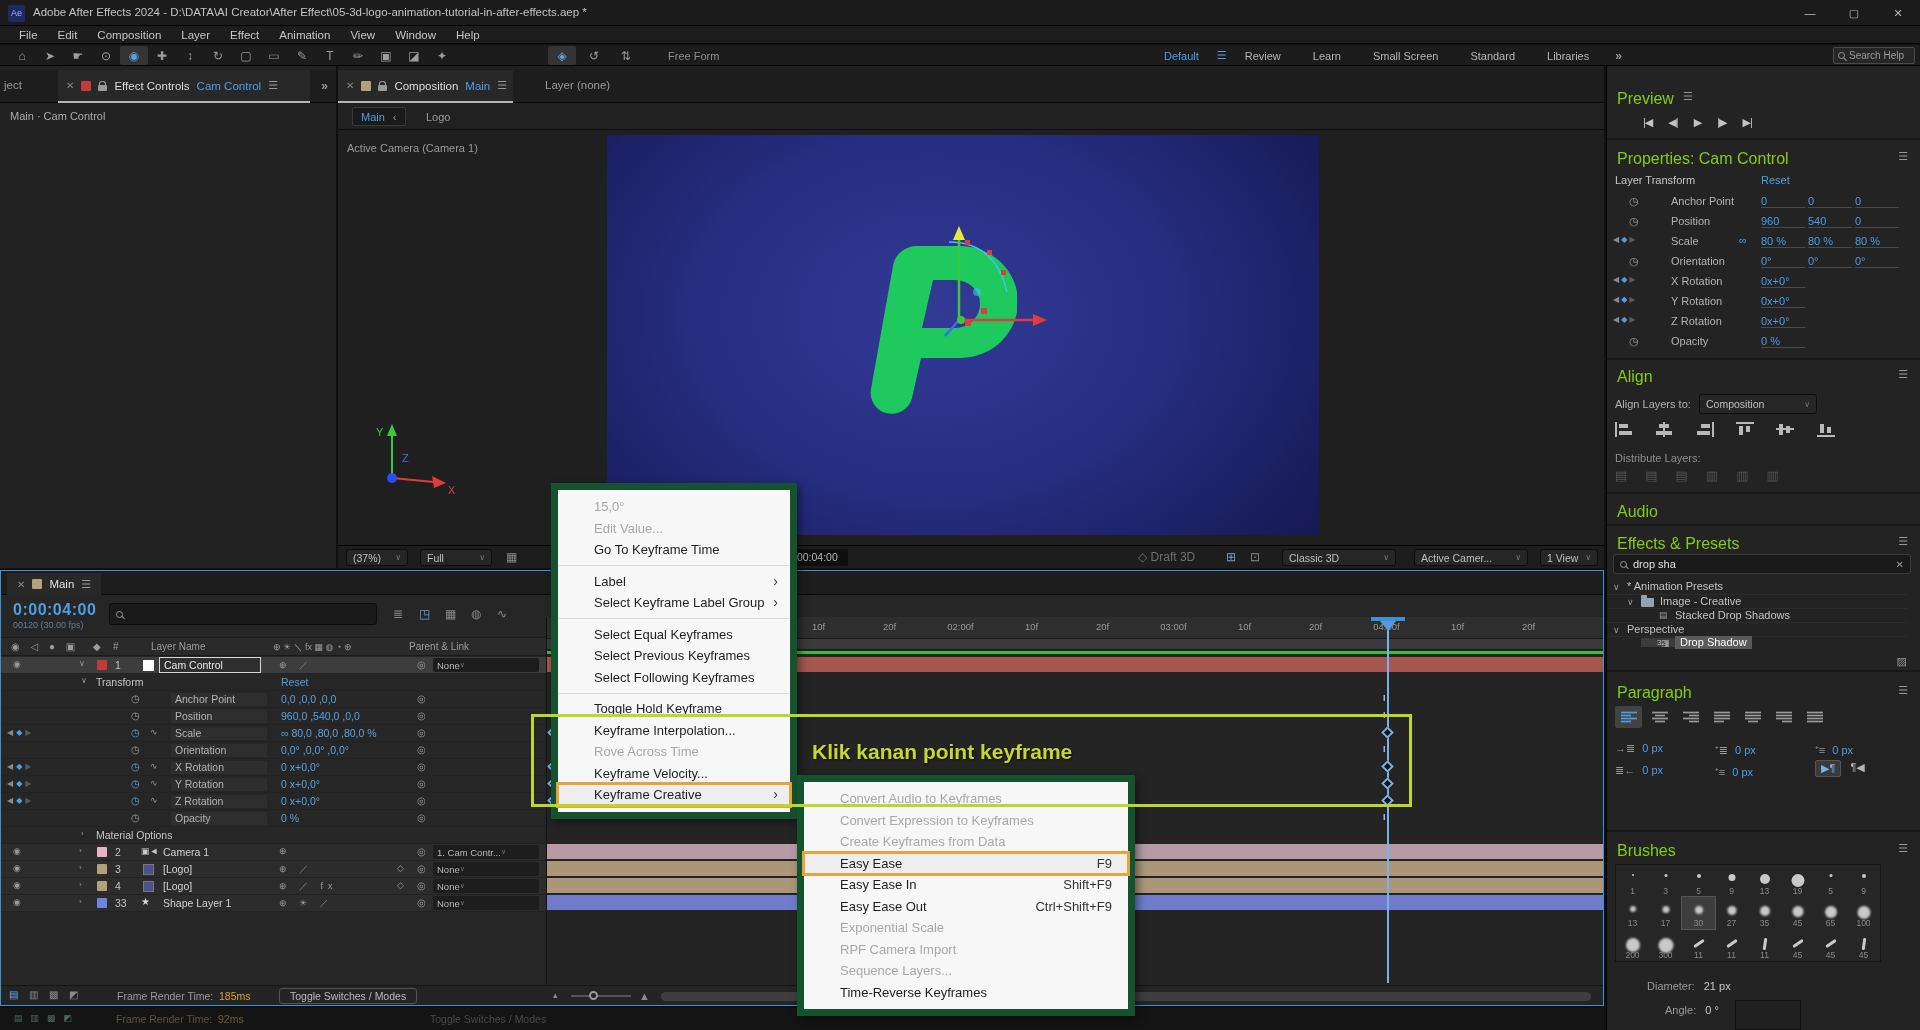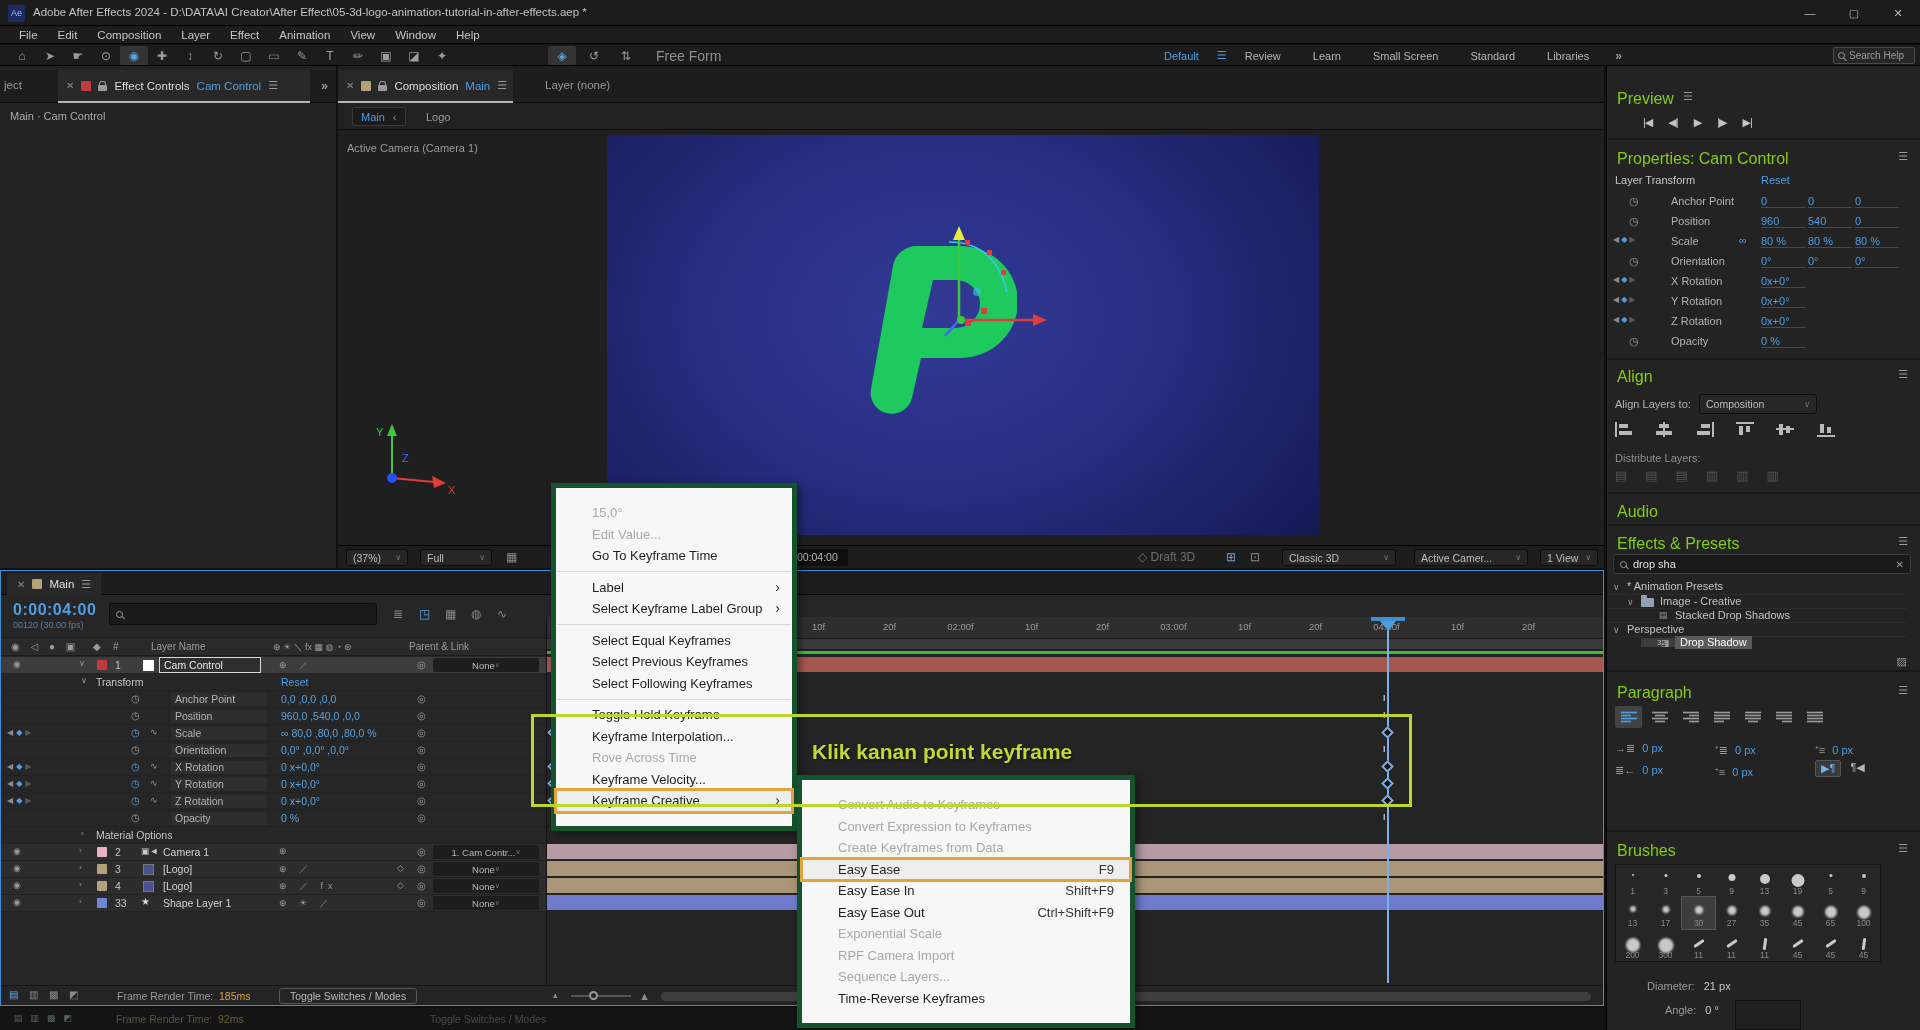--- a/index.html
+++ b/index.html
@@ -15,21 +15,21 @@
   .winbtns{position:absolute;right:0;top:0;height:26px;display:flex}
   .winbtn{width:44px;height:26px;text-align:center;line-height:26px;color:#bbb;font-size:11px}
   .menubar{position:absolute;left:0;top:26px;width:1920px;height:18px;background:#1d1d1d;border-bottom:1px solid #000;
     display:flex;align-items:center;padding-left:10px;gap:2px}
   .menubar .mi{padding:0 9px;color:#c6c6c6;font-size:11.5px}
   .toolbar{position:absolute;left:0;top:45px;width:1920px;height:21px;background:#1c1c1c;border-bottom:1px solid #000}
   .tools{position:absolute;left:8px;top:0;height:21px;display:flex;align-items:center}
   .tool{width:28px;height:19px;display:flex;align-items:center;justify-content:center;color:#9d9d9d;font-size:12px}
   .tool.active{background:#343434;color:#5aa2de;border-radius:2px}
   .axisgrp{position:absolute;left:548px;top:0;height:21px;display:flex;align-items:center;gap:4px}
-  .freeform{color:#8f8f8f;font-size:14px;margin-left:12px}
+  .freeform{color:#8f8f8f;font-size:11px;margin-left:24px}
   .wsbar{position:absolute;left:1150px;top:0;height:21px;display:flex;align-items:center;gap:4px}
   .ws{color:#b5b5b5;font-size:11px;padding:0 14px}
   .ws.active{color:#4f9ee3}
   .ws-menu{color:#4f9ee3;font-size:11px}
   .chev2{color:#9a9a9a;font-weight:bold;letter-spacing:-2px;margin-left:8px}
   .searchbox{position:absolute;left:1835px;top:2px;width:78px;height:17px;background:#262626;border:1px solid #4a4a4a;
     border-radius:2px;display:flex;align-items:center;gap:4px;padding:0 4px;color:#9a9a9a;font-size:10px}
   .searchbox{left:1833px;width:82px}
   .mag{position:relative;width:7px;height:7px;border:1.4px solid #999;border-radius:50%;flex:none}
   .mag::after{content:"";position:absolute;width:4px;height:1.4px;background:#999;transform:rotate(45deg);right:-3px;bottom:-2px}
@@ -123,21 +123,21 @@
   .eye{position:absolute;left:12px;top:2px;color:#9a9a9a;font-size:9px}
   .lswatch{position:absolute;left:96px;top:3px;width:10px;height:10px;border-radius:1px}
   .lnum{position:absolute;left:114px;top:2px;color:#c2c2c2}
   .lthumb{position:absolute;left:142px;top:3px;width:11px;height:11px}
   .lname{position:absolute;left:162px;top:2px;color:#d2d2d2}
   .namebox{position:absolute;left:158px;top:0;width:102px;height:16px;border:1px solid #d8d8d8;background:#2f2f2f;
     color:#e8e8e8;font-size:10.5px;line-height:15px;padding-left:4px}
   .lsw{position:absolute;left:278px;top:2px;color:#9a9a9a;font-size:9px;letter-spacing:5px;white-space:nowrap}
   .whip{position:absolute;left:416px;top:2px;color:#9a9a9a;font-size:10px}
   .parchip{position:absolute;left:432px;top:1px;width:106px;height:14px;background:#1d1d1d;border-radius:2px;
-    color:#b9b9b9;font-size:9.5px;display:flex;align-items:center;justify-content:center;padding:0 4px}
+    color:#b9b9b9;font-size:9.5px;display:flex;align-items:center;justify-content:flex-start;padding:0 4px}
   .parchip .dn{color:#777;font-size:7px}
   .grp{position:absolute;left:95px;top:2px;color:#c6c6c6}
   .reset{position:absolute;left:280px;top:2px;color:#4f9ee3}
   .pnm{position:absolute;left:170px;top:2px;color:#b3b3b3;background:#2e2e2e;padding:0 6px 1px 4px;min-width:96px}
   .pvl{position:absolute;left:280px;top:2px;color:#5aa2de;white-space:nowrap}
   .kfn{position:absolute;left:6px;top:3px;font-size:8px;letter-spacing:3px;display:none}
   .kfn .la{color:#8a8a8a}.kfn .kd{color:#4f9ee3}.kfn .ra{color:#5a5a5a}
   .swc{position:absolute;left:130px;top:2px;color:#9a9a9a;font-size:10px}
   .gic{position:absolute;left:149px;top:2px;color:#9a9a9a;font-size:9px;display:none}
   .haskf .kfn{display:block}.haskf .gic{display:block}.haskf .swc{color:#5aa2de}
@@ -151,22 +151,22 @@
   .ph-head{position:absolute;left:833px;top:4px;width:0;height:0;border-left:8px solid transparent;border-right:8px solid transparent;border-top:10px solid #4f9ee3}
   .ph-chip{position:absolute;left:824px;top:0;width:34px;height:4px;background:#3f8fd2}
   .kfd{position:absolute;width:9px;height:9px;border:2px solid #79b2e8;background:#101010;transform:rotate(45deg)}
   .ibeam{position:absolute;left:836px;color:#9fc3e8;font-size:9px;font-weight:bold}
   .tl-status{position:absolute;left:0;top:414px;width:1602px;height:20px;background:#242424;border-top:1px solid #161616;font-size:10.5px}
   .toggle-chip{position:absolute;left:225px;top:2px;height:16px;border:1px solid #555;border-radius:3px;color:#bbb;
     display:flex;align-items:center;padding:0 10px;font-size:10.5px}
   .hscroll{position:absolute;left:660px;top:6px;width:930px;height:9px;background:#3e3e3e;border-radius:5px}
 
   
-  .ctxmenu{position:absolute;background:#f7f7f7;border:5px solid #14532d;box-shadow:3px 3px 8px rgba(0,0,0,.45);
-    padding:14px 0;font-size:13px;color:#1e1e1e;z-index:50}
+  .ctxmenu{position:absolute;background:#f7f7f7;border:7px solid #14532d;box-shadow:3px 3px 8px rgba(0,0,0,.45);
+    padding:6px 0;font-size:13px;color:#1e1e1e;z-index:50}
   .cmi{height:21.5px;line-height:21.5px;padding-left:36px;padding-right:14px;position:relative;white-space:nowrap}
   .cmi.disabled{color:#a8a8a8}
   .cmi .arr{position:absolute;right:12px;color:#333;font-size:14px}
   .cmi .sc{position:absolute;right:16px;color:#333}
   .cmi.disabled .sc{color:#a8a8a8}
   .cmi.sep{height:1px;background:#d8d8d8;margin:4.5px 1px;padding:0}
   .cmi.highlight{background:#eee;outline:3px solid #e5a33b;outline-offset:-1px}
   
   .anno-box{position:absolute;left:531px;top:714px;width:881px;height:93px;border:3px solid #bdd62e;z-index:60;pointer-events:none}
   .anno-text{position:absolute;left:812px;top:740px;color:#c3d832;font-size:21px;font-weight:bold;z-index:60;

